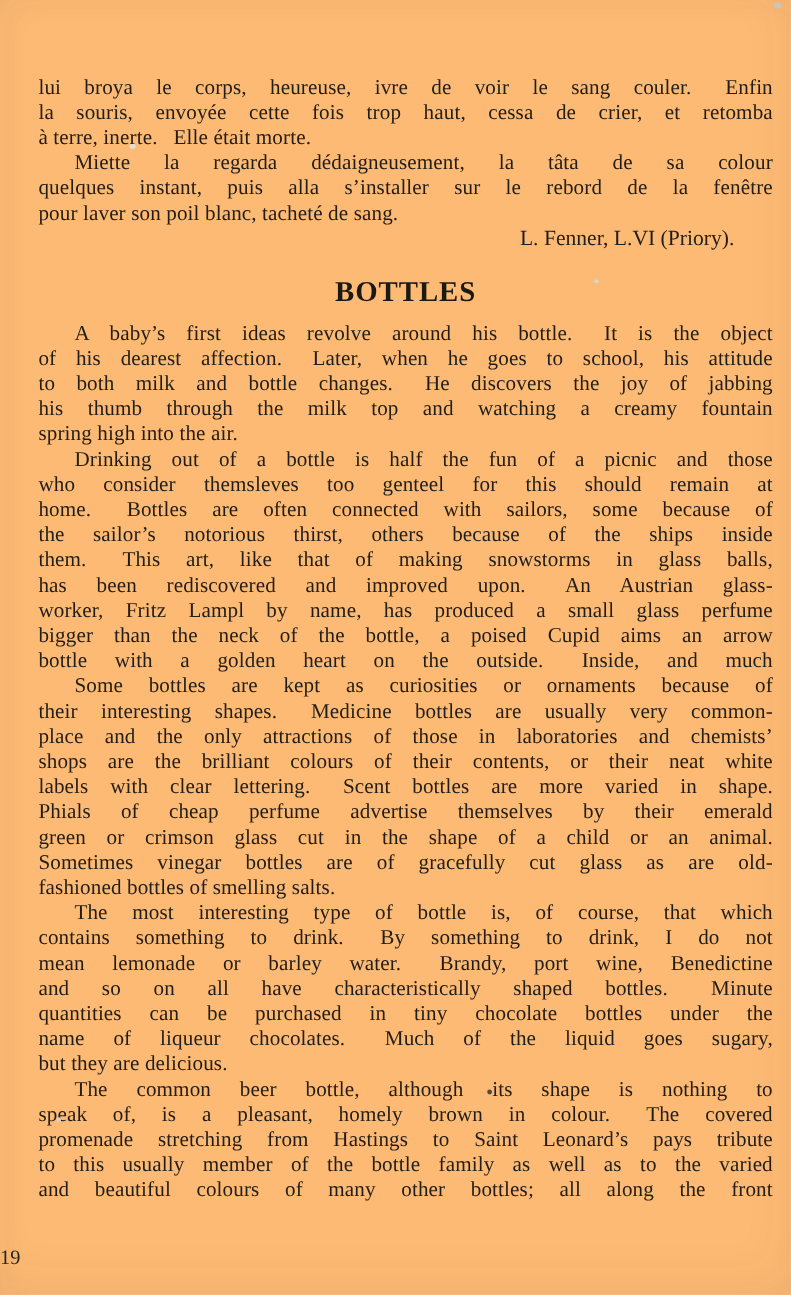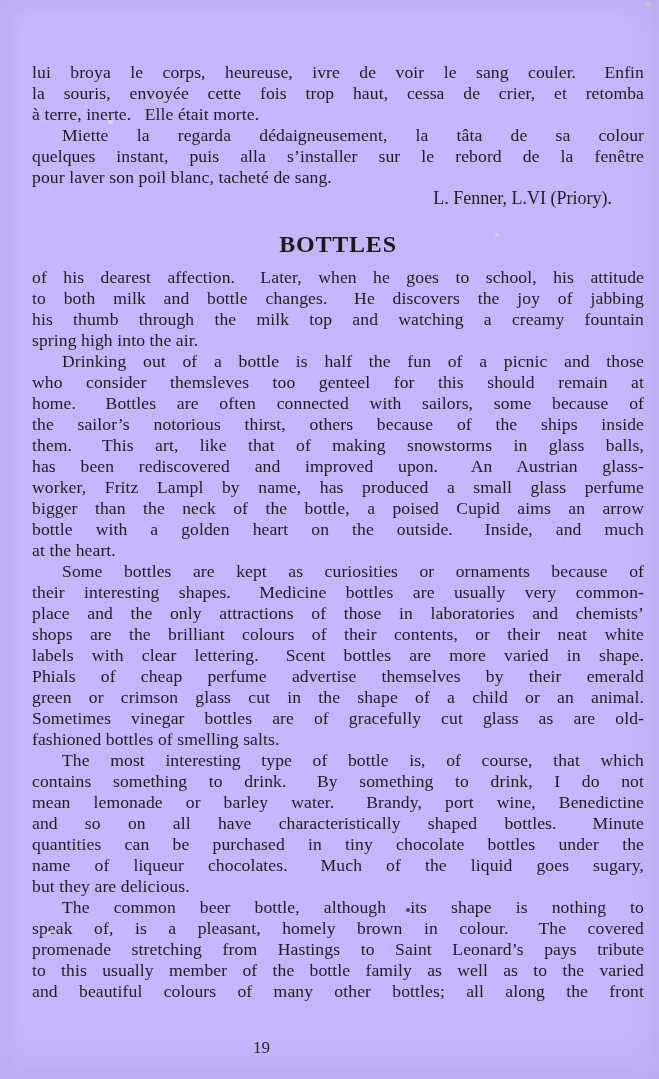--- a/index.html
+++ b/index.html
@@ -9,21 +9,21 @@
   body {
     width: 659px;
     height: 1079px;
     overflow: hidden;
     background: #e9e7e2;
   }
   .page {
     position: relative;
     width: 659px;
     height: 1079px;
-    background: #c4b5fd;
+    background: #fdba74;
     box-shadow: inset -6px -14px 38px rgba(70,65,55,0.05), inset 4px 4px 24px rgba(70,65,55,0.03);
     font-family: "Liberation Serif", "DejaVu Serif", serif;
     color: #211e1a;
   }
   .column {
     position: absolute;
     top: 62px;
     left: 32px;
     width: 612px;
   }
@@ -52,21 +52,21 @@
     line-height: 21px;
     text-align: center;
     letter-spacing: 0.8px;
     color: #1c1914;
   }
   .page-number {
     position: absolute;
     top: 1038px;
     left: 0;
     width: 523px;
-    text-align: center;
+    text-align: left;
     font-size: 17px;
     line-height: 20px;
     color: #262420;
   }
   
   .speck {
     position: absolute;
     border-radius: 50%;
   }
   .speck-1 { left: 406px; top: 908px; width: 4px; height: 4px; background: #4c4a46; }
@@ -94,36 +94,36 @@
             <div class="line">pour laver son poil blanc, tacheté de sang.</div>
           </div>
         </div>
       <div class="attribution">L. Fenner, L.VI (Priory).</div>
     </section>
 
     <section>
       <h1 class="title">BOTTLES</h1>
       <div>
           <div class="para">
+            <div class="line just ind">A baby’s first ideas revolve around his bottle.  It is the object</div>
             <div class="line just">of his dearest affection.  Later, when he goes to school, his attitude</div>
             <div class="line just">to both milk and bottle changes.  He discovers the joy of jabbing</div>
             <div class="line just">his thumb through the milk top and watching a creamy fountain</div>
             <div class="line">spring high into the air.</div>
           </div>
           <div class="para">
             <div class="line just ind">Drinking out of a bottle is half the fun of a picnic and those</div>
             <div class="line just">who consider themsleves too genteel for this should remain at</div>
             <div class="line just">home.  Bottles are often connected with sailors, some because of</div>
             <div class="line just">the sailor’s notorious thirst, others because of the ships inside</div>
             <div class="line just">them.  This art, like that of making snowstorms in glass balls,</div>
             <div class="line just">has been rediscovered and improved upon.  An Austrian glass-</div>
             <div class="line just">worker, Fritz Lampl by name, has produced a small glass perfume</div>
             <div class="line just">bigger than the neck of the bottle, a poised Cupid aims an arrow</div>
             <div class="line just">bottle with a golden heart on the outside.  Inside, and much</div>
-            <div class="line">at the heart.</div>
           </div>
           <div class="para">
             <div class="line just ind">Some bottles are kept as curiosities or ornaments because of</div>
             <div class="line just">their interesting shapes.  Medicine bottles are usually very common-</div>
             <div class="line just">place and the only attractions of those in laboratories and chemists’</div>
             <div class="line just">shops are the brilliant colours of their contents, or their neat white</div>
             <div class="line just">labels with clear lettering.  Scent bottles are more varied in shape.</div>
             <div class="line just">Phials of cheap perfume advertise themselves by their emerald</div>
             <div class="line just">green or crimson glass cut in the shape of a child or an animal.</div>
             <div class="line just">Sometimes vinegar bottles are of gracefully cut glass as are old-</div>

